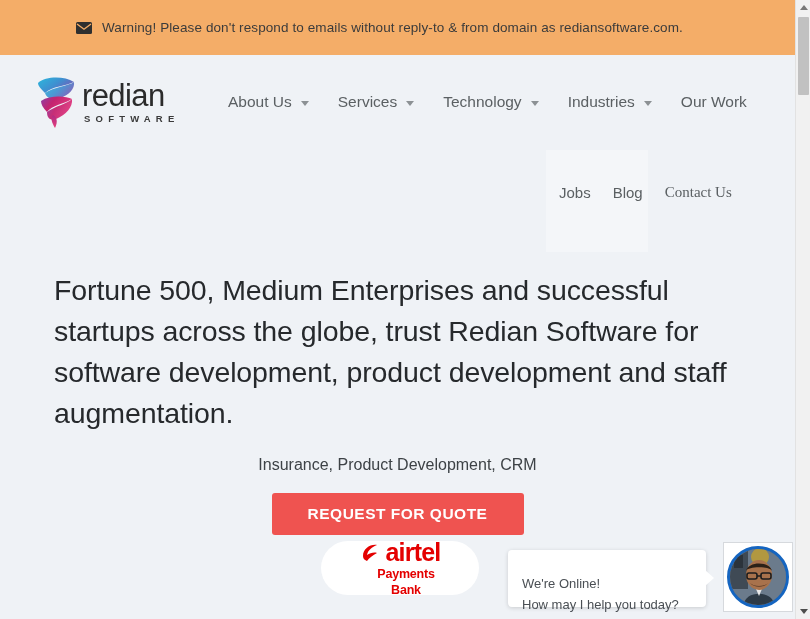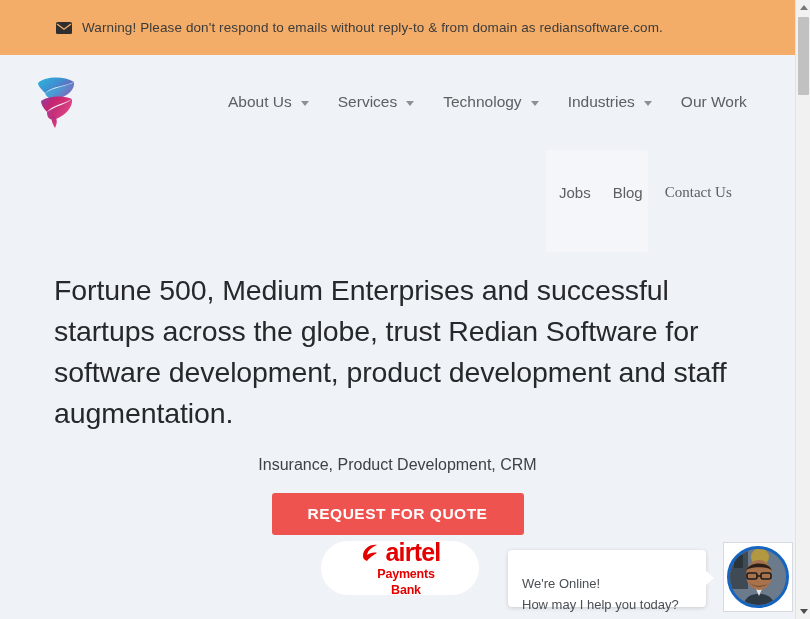--- a/index.html
+++ b/index.html
@@ -28,21 +28,21 @@
 
   
   .warning-banner {
     position: absolute;
     left: 0; top: 0;
     width: 795px;
     height: 55px;
     background: #f4ad68;
     display: flex;
     align-items: center;
-    padding-left: 56px;
+    padding-left: 76px;
   }
   .envelope-icon {
     width: 16px;
     height: 12px;
     position: relative;
     flex: none;
     margin-right: 10px;
     margin-top: 1px;
   }
   .envelope-icon svg { display: block; }
@@ -362,20 +362,24 @@
               <stop offset="100%" stop-color="#e5407c"></stop>
             </linearGradient>
           </defs>
           <path d="M2 10 C10 3, 28 3, 38 9 C30 13, 16 13, 9 20 C6 17, 2 13, 2 10 Z" fill="url(#lgTop)"></path>
           <path d="M9 20 C18 14, 32 13, 38 9 C39 16, 33 22, 24 25 C17 27, 11 26, 9 20 Z" fill="url(#lgTop)" opacity="0.92"></path>
           <path d="M5 28 C14 22, 30 23, 36 26 C28 31, 16 32, 11 39 C7 35, 5 31, 5 28 Z" fill="url(#lgBot)"></path>
           <path d="M11 39 C19 33, 31 31, 36 26 C37 34, 30 42, 20 46 C14 48, 11 45, 11 39 Z" fill="url(#lgBot)" opacity="0.95"></path>
           <path d="M17 42 C21 44, 22 49, 19 55 C16 50, 14 45, 17 42 Z" fill="url(#lgTail)"></path>
         </svg>
       </span>
+      <span class="logo-text">
+        <span class="logo-word">redian</span>
+        <span class="logo-sub">SOFTWARE</span>
+      </span>
     </div>
 
     <nav class="primary-nav">
       <div class="nav-item">
         <span>About Us</span>
         <span class="caret"></span>
       </div>
       <div class="nav-item">
         <span>Services</span>
         <span class="caret"></span>

